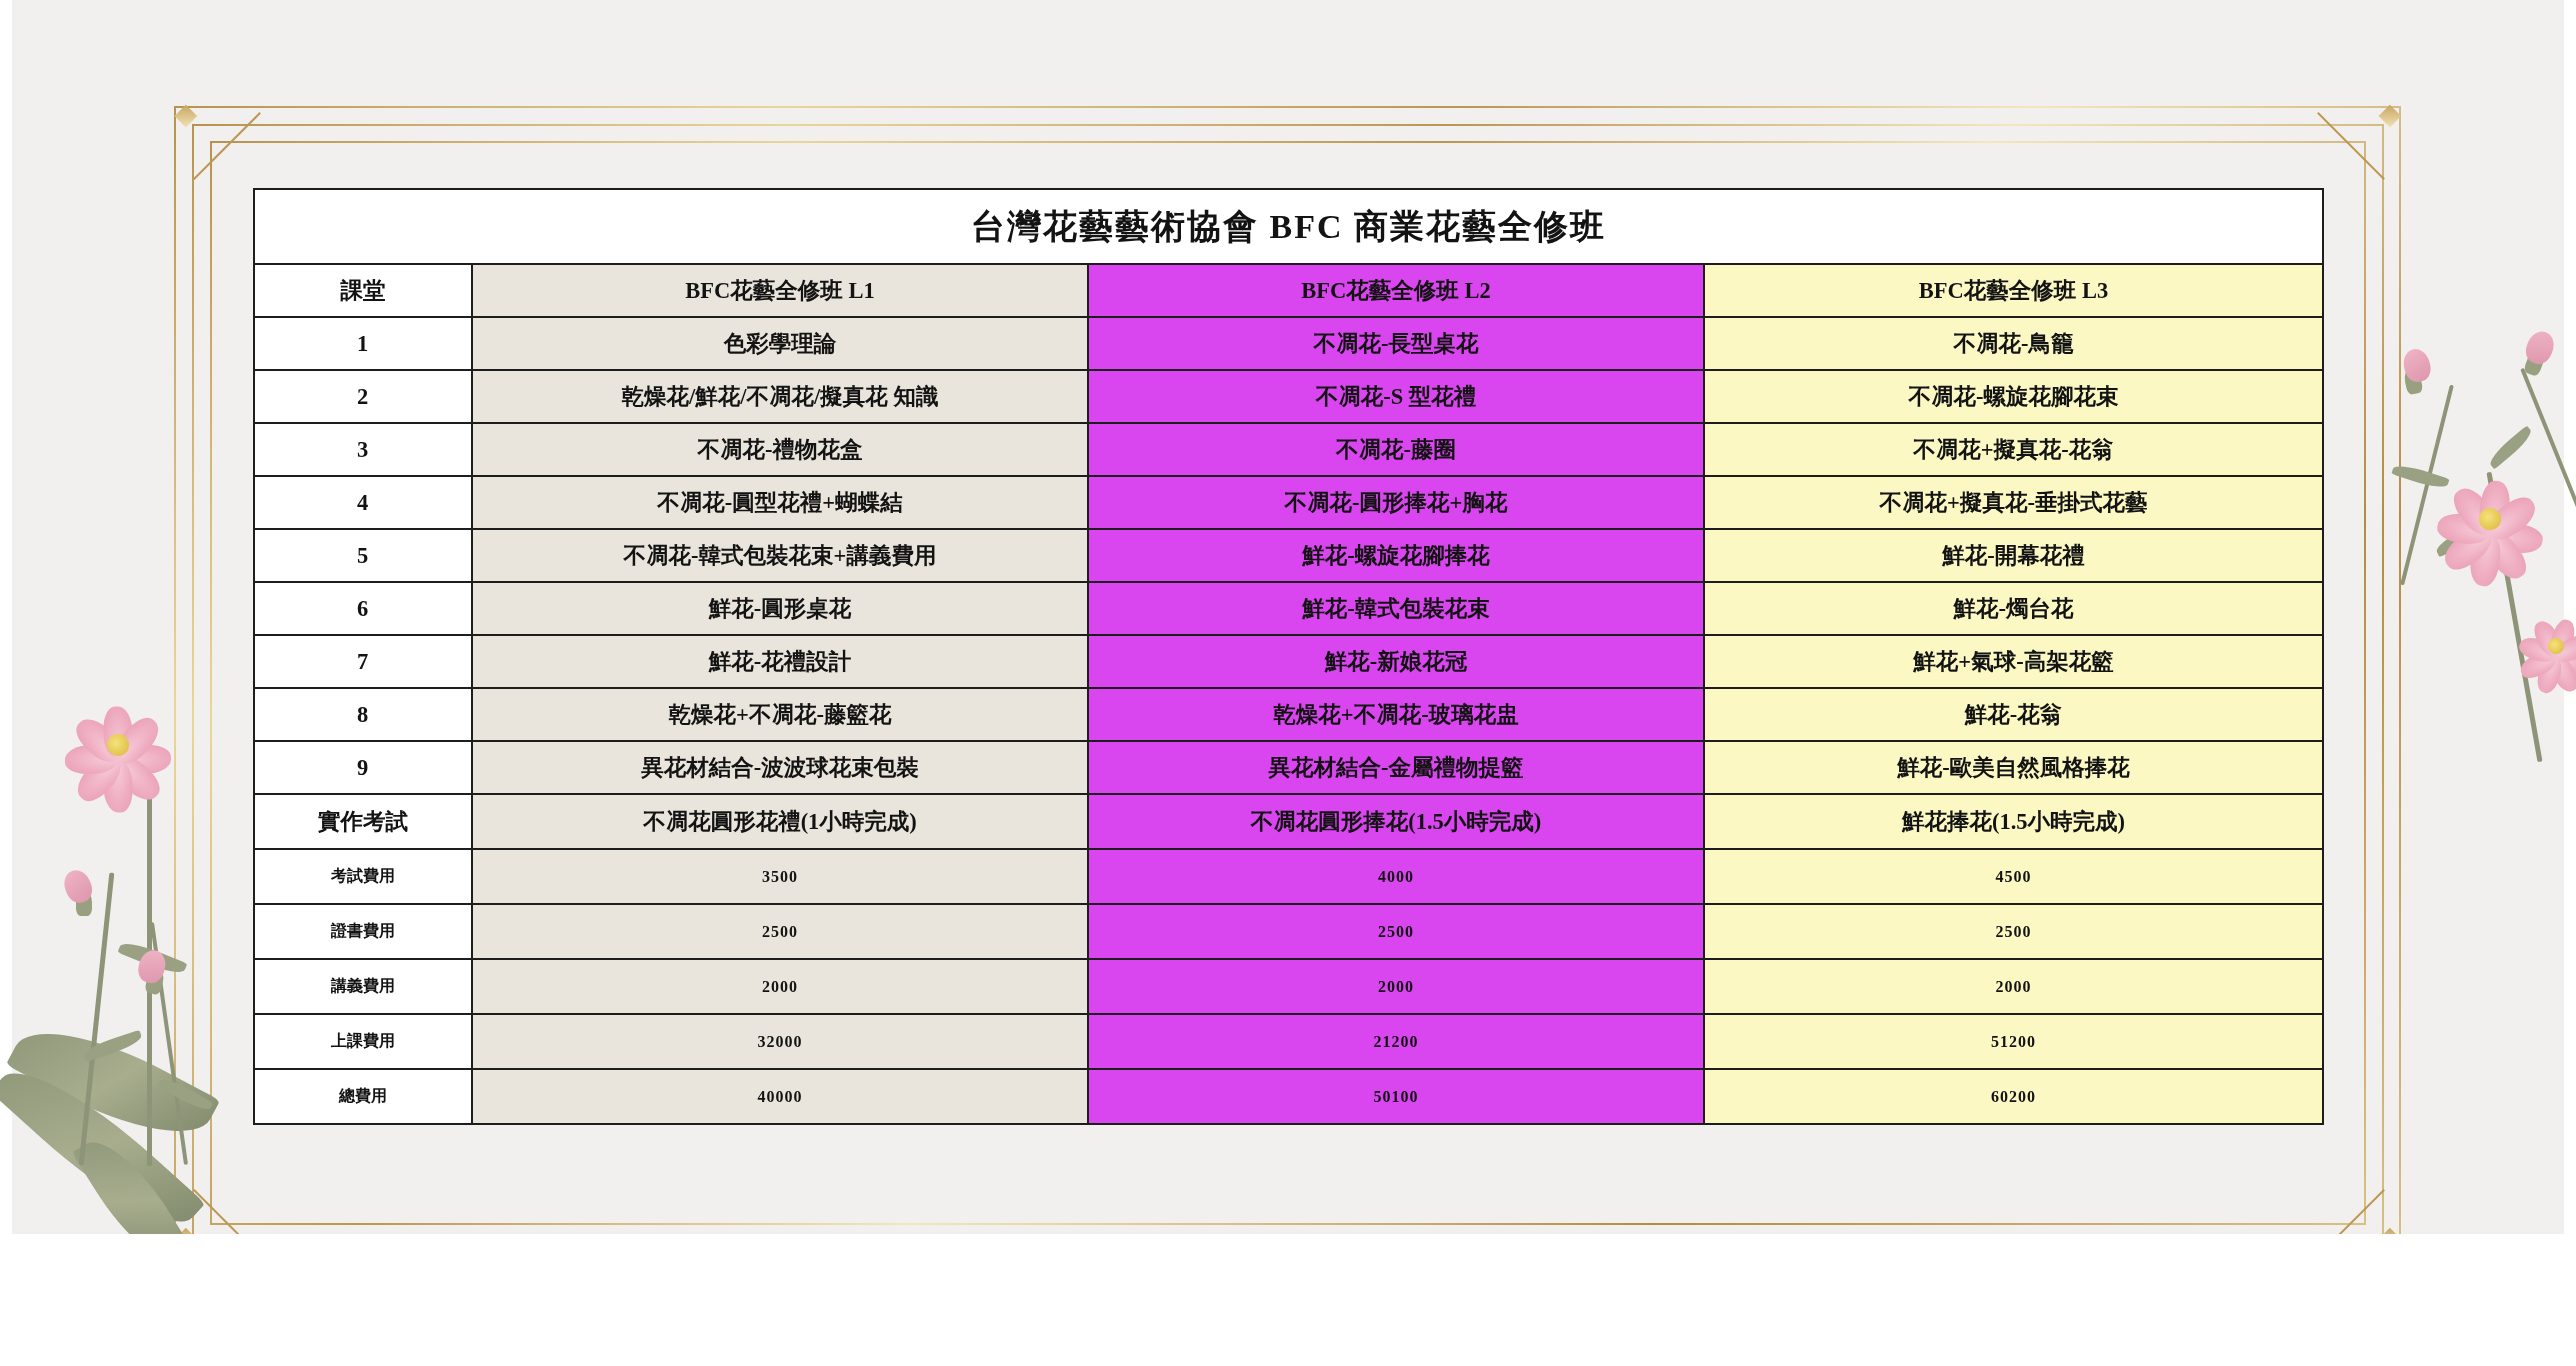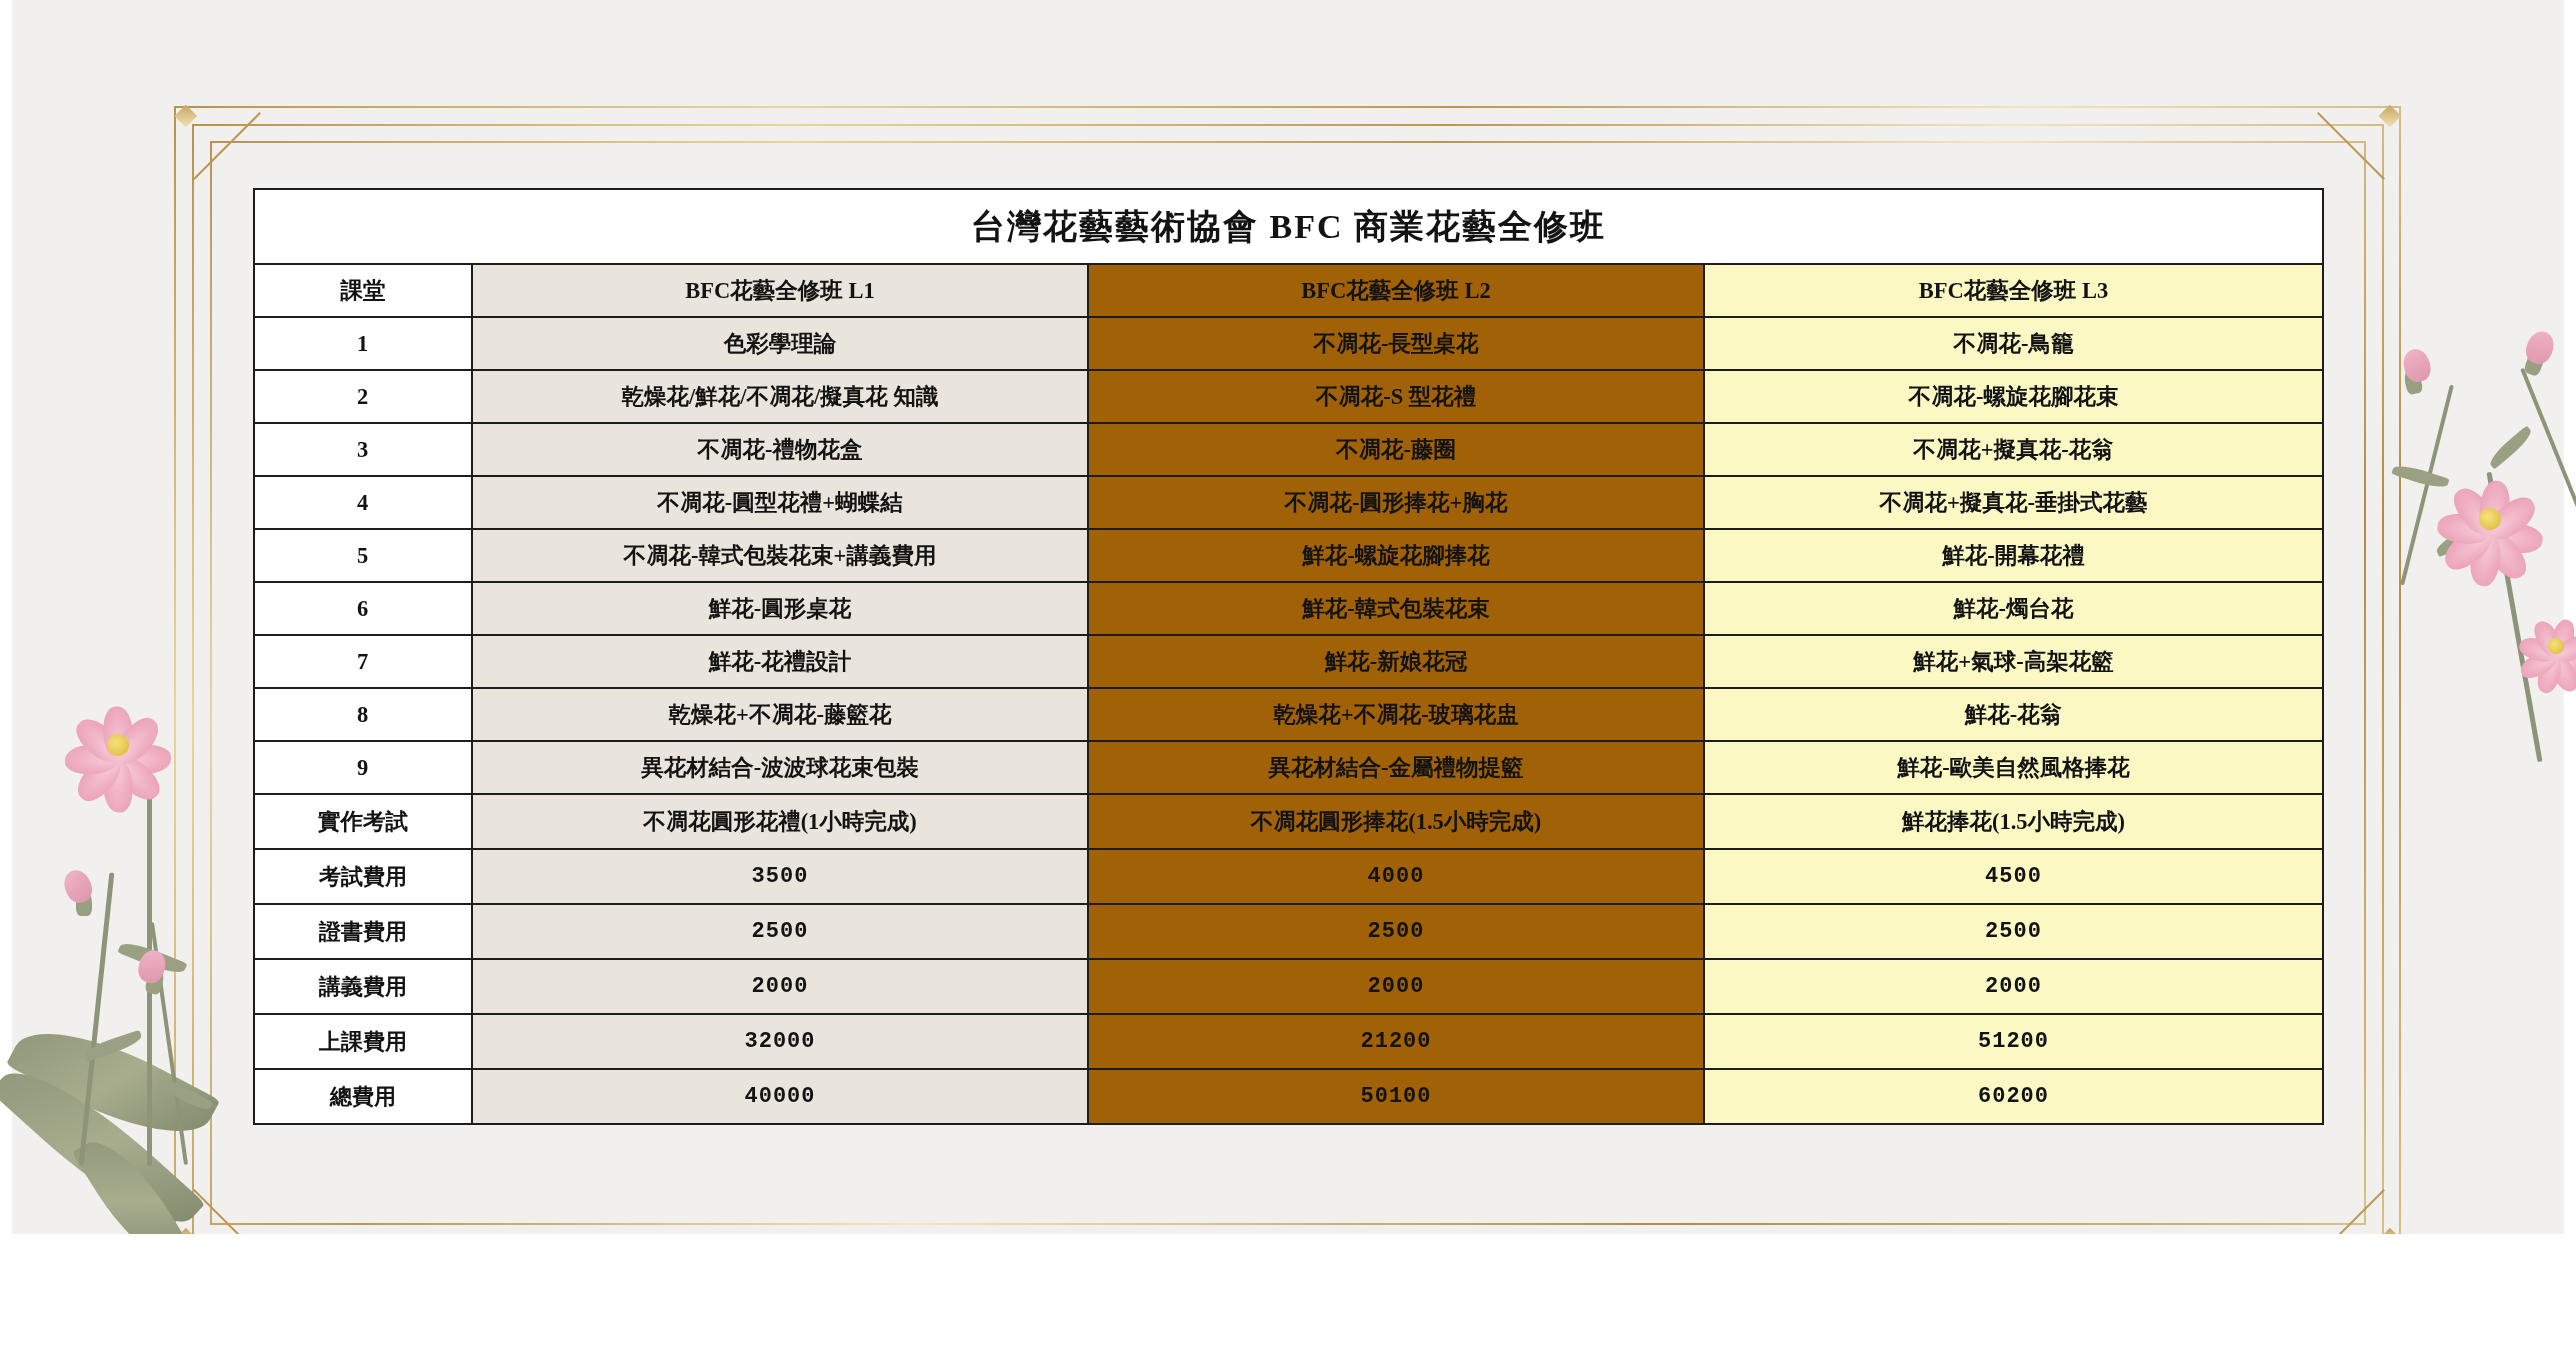--- a/index.html
+++ b/index.html
@@ -165,26 +165,26 @@
   col.c-label { width: 218px; }
   col.c-l1    { width: 616px; }
   col.c-l2    { width: 616px; }
   col.c-l3    { width: 619px; }
 
   .cell-label {
     background: #ffffff;
     font-size: 22.5px;
   }
   .cell-l1 { background: #eae5dc; }
-  .cell-l2 { background: #a16207; }
+  .cell-l2 { background: #d946ef; }
   .cell-l3 { background: #fbf8c4; }
 
   tr.body-row td { height: 51px; font-size: 22.5px; }
   tr.exam-row td { height: 53px; font-size: 22.5px; }
-  tr.fee-row td  { height: 53px; font-size: 22px; font-weight: 600; font-family: Liberation Mono, monospace; }
+  tr.fee-row td  { height: 53px; font-size: 16px; font-weight: 600; }
   tr.fee-row td.cell-label { font-weight: 700; }
 
   .num { font-family: "Liberation Serif", serif; letter-spacing: 1px; }
 </style>
 </head>
 <body>
 
 <div id="slide">
 
   <div class="edge-strip left"></div>

